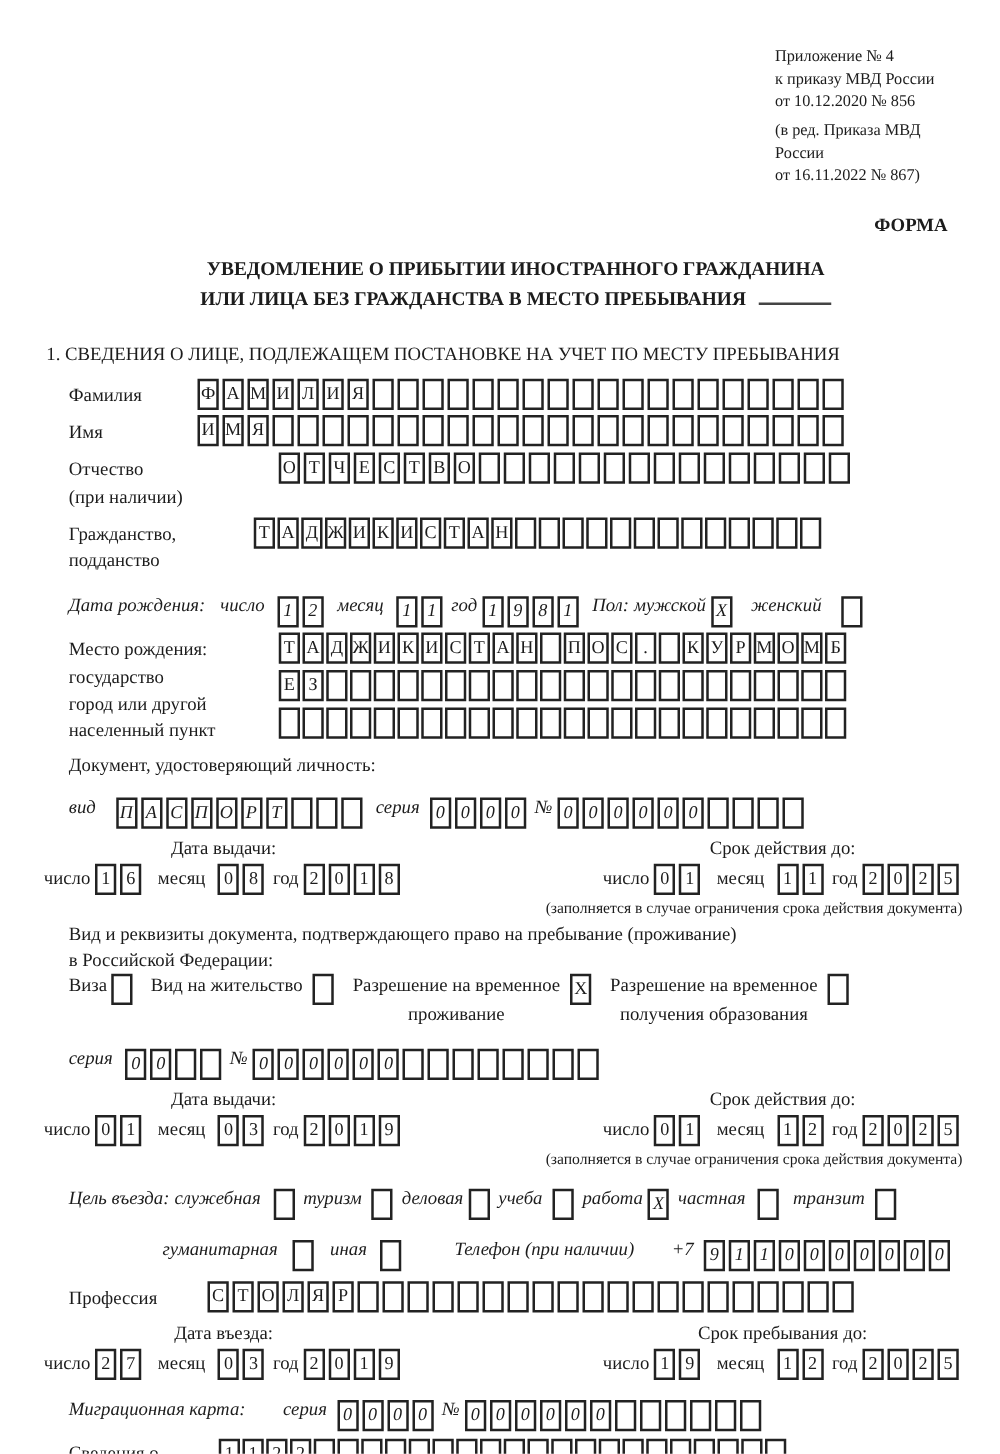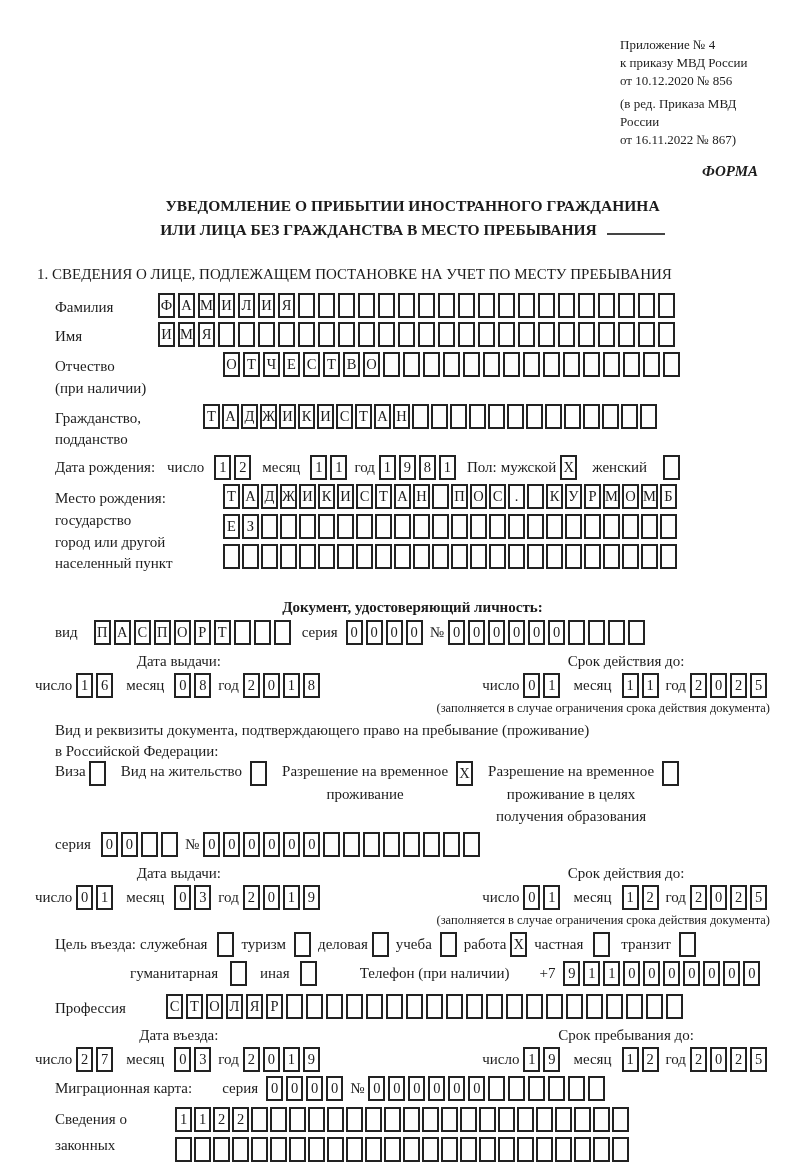--- a/index.html
+++ b/index.html
@@ -7,44 +7,44 @@
   body {
     width:800px; height:1163px;
     color:#1c1c1c;
     font-family:"Liberation Serif","DejaVu Serif",serif;
     font-size:15px;
   }
   .page { width:800px; height:1163px; padding:36px 30px 10px 55px; overflow:hidden; position:relative; }
 
   .hdr { margin-left:565px; font-size:13px; line-height:1.38; }
   .hdr-gap { height:5px; }
-  .forma { text-align:right; padding-right:12px; font-weight:bold; margin-top:14px;font-style:italic; }
+  .forma { text-align:right; padding-right:12px; font-weight:bold; margin-top:24px; }
 
   .title { text-align:center; font-weight:bold; font-size:15.5px; line-height:1.55; margin-top:14px; }
   .blank-line { display:inline-block; width:58px; border-bottom:2px solid #444; height:14px; margin-left:10px; }
 
   .sec-heading { font-weight:normal; margin-top:24px; margin-left:-18px; margin-bottom:10px; }
 
   .row { display:flex; align-items:flex-start; margin-top:4px;gap:28px; }
   .lbl { flex:none; line-height:1.45; padding-top:4px; }
   .w75 { width:75px; } .w120 { width:120px; } .w140 { width:140px; } .w83 { width:83px; }
 
   .cells { display:flex; flex-wrap:nowrap; }
   .cell {
     flex:none; width:17px; height:25px; border:2px solid #222;
     margin-right:3px; text-align:center; line-height:21px; font-size:14.5px; background:#fff;
   }
   .cells-sm .cell { margin-right:2px; }
   .grid .cells { margin-bottom:5px; }
 
-  .inline-row { display:flex; align-items:center; margin-top:4px; flex-wrap:nowrap; }
+  .inline-row { display:flex; margin-top:16px; flex-wrap:nowrap;font-style:italic; }
   .t { white-space:nowrap; }
   .ml4{margin-left:4px;} .ml8{margin-left:8px;} .ml10{margin-left:10px;} .ml12{margin-left:12px;} .ml16{margin-left:16px;} .ml30{margin-left:30px;} .ml40{margin-left:40px;} .ml75{margin-left:75px;}
 
-  .doc-heading { text-align:center; font-weight:bold; margin-top:24px; }
+  .doc-heading { text-align:left; font-weight:normal; margin-top:8px; }
 
   .dates { display:flex; justify-content:space-between; margin-left:-20px; margin-top:8px; }
   .dgroup { display:flex; flex-direction:column; }
   .dheading { text-align:center; margin-bottom:3px; }
   .drow { display:flex; align-items:center; }
   .fineprint { text-align:right; font-size:12.5px; margin-top:3px; }
 
   .permits { display:flex; align-items:flex-start; margin-top:0; }
   .permit { display:flex; align-items:flex-start; }
   .plabel { text-align:center; line-height:1.5; }
@@ -429,21 +429,20 @@
         <div>Разрешение на временное</div>
         <div>проживание</div>
       </div>
       <div class="cells">
           <span class="cell">X</span>
         </div>
     </div>
     <div class="permit ml12">
       <div class="plabel">
         <div>Разрешение на временное</div>
-        <div>проживание в целях</div>
         <div>получения образования</div>
       </div>
       <div class="cells">
           <span class="cell">&nbsp;</span>
         </div>
     </div>
   </div>
 
   <div class="inline-row">
     <span class="t">серия</span>

